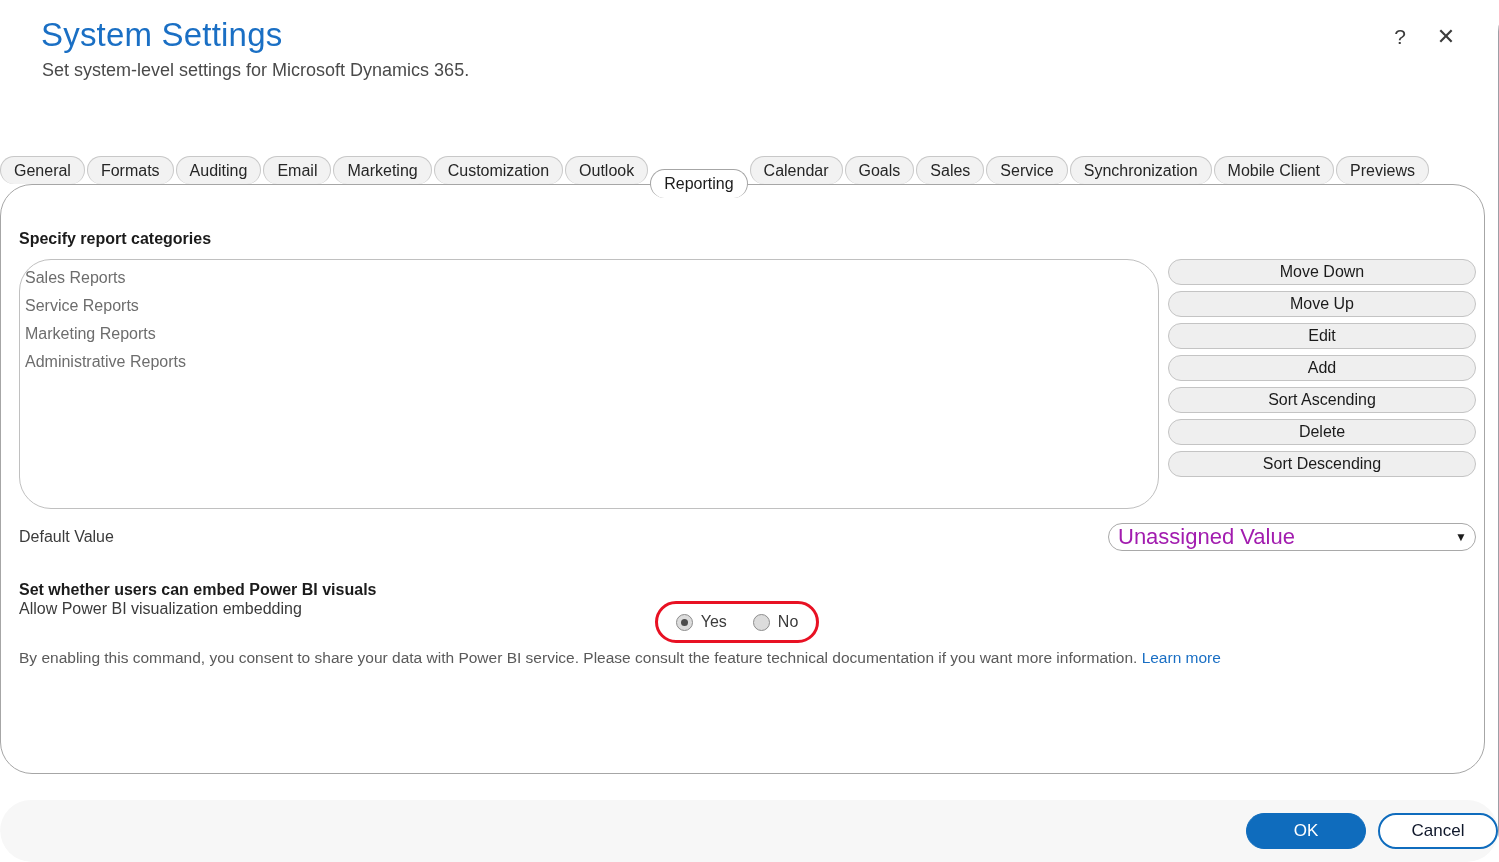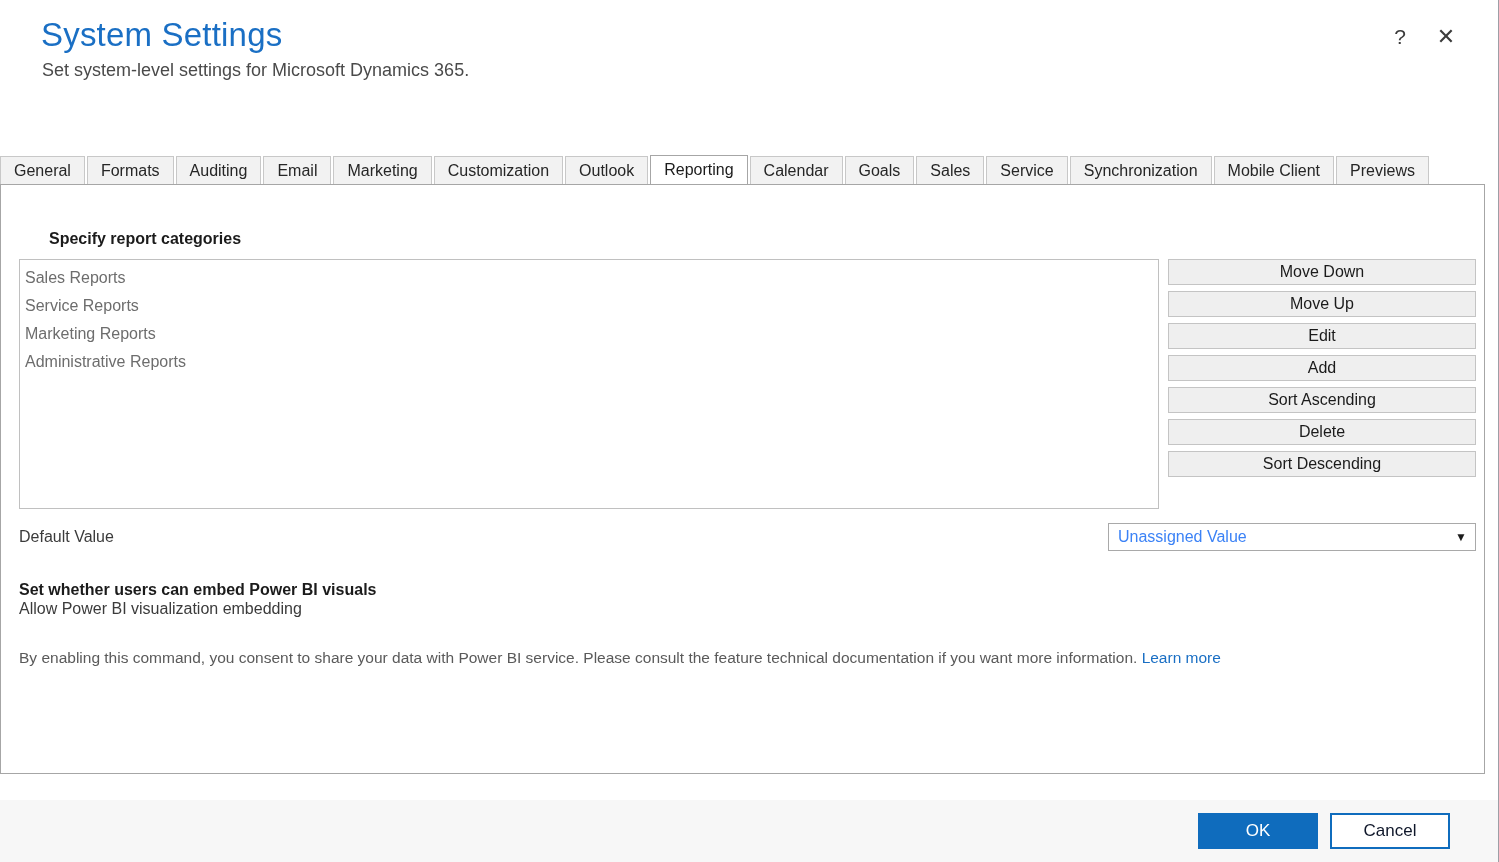--- a/index.html
+++ b/index.html
@@ -1,15 +1,15 @@
 <!DOCTYPE html>
 <html><head>
 <meta charset="utf-8">
 <style>
-  * { box-sizing: border-box; }
+  * { box-sizing: border-box; border-radius: 32px; }
   html, body {
     margin: 0; padding: 0;
     width: 1499px; height: 862px;
     background: #ffffff;
     font-family: "Liberation Sans", sans-serif;
     overflow: hidden;
   }
   .window {
     position: relative;
     width: 1499px;
@@ -67,21 +67,21 @@
   }
   .icon-help { font-size: 21px; }
   .icon-close { font-size: 22px; font-weight: 300; }
 
   
   .tabstrip {
     position: absolute;
     left: 0; top: 156px;
     width: 1428px; height: 28px;
     display: flex;
-    align-items: flex-end;
+    align-items: center;
   }
   .tab {
     height: 28px;
     background: #f2f2f2;
     border: 1px solid #c8c8c8;
     border-bottom: none;
     margin-right: 2px;
     padding: 0 13px;
     display: flex;
     align-items: center;
@@ -176,22 +176,22 @@
     width: 368px; height: 28px;
     background: #ffffff;
     border: 1px solid #a9a9a9;
     display: flex;
     align-items: center;
     cursor: pointer;
   }
   .dropdown-value {
     flex: 1;
     padding-left: 9px;
-    font-size: 16px;
-    color: #3b82f6;
+    font-size: 22px;
+    color: #a21caf;
     white-space: nowrap;
     overflow: hidden;
   }
   .dropdown-arrow {
     width: 28px;
     text-align: center;
     font-size: 12px;
     color: #1b1b1b;
   }
 
@@ -258,21 +258,20 @@
 
   
   .footer {
     position: absolute;
     left: 0; top: 800px;
     width: 1498px; height: 62px;
     background: #f7f7f7;
     display: flex;
     align-items: center;
     justify-content: flex-end;
-    padding-right: 48px;
     gap: 12px;
   }
   .btn-ok {
     width: 120px; height: 36px;
     background: #0f6cbd;
     border: 1px solid #0f6cbd;
     color: #ffffff;
     font-size: 17px;
     font-family: "Liberation Sans", sans-serif;
     cursor: pointer;
@@ -316,21 +315,21 @@
       <div class="tab">Goals</div>
       <div class="tab">Sales</div>
       <div class="tab">Service</div>
       <div class="tab">Synchronization</div>
       <div class="tab">Mobile Client</div>
       <div class="tab">Previews</div>
     </div>
 
   <div class="panel">
 
-    <div class="section-head" style="left:18px; top:45px;margin-left:30px;">Specify report categories</div>
+    <div class="section-head" style="left:18px; top:45px;">Specify report categories</div>
 
     <div class="listbox" id="listbox">
         <div class="list-item">Sales Reports</div>
         <div class="list-item">Service Reports</div>
         <div class="list-item">Marketing Reports</div>
         <div class="list-item">Administrative Reports</div>
       </div>
 
     <div class="side-buttons" id="sidebuttons">
         <button class="btn-side">Move Down</button>
@@ -346,20 +345,30 @@
 
     <div class="dropdown">
       <span class="dropdown-value">Unassigned Value</span>
       <span class="dropdown-arrow">▼</span>
     </div>
 
     <div class="section-head pbi-head">Set whether users can embed Power BI visuals</div>
 
     <div class="pbi-row-label">Allow Power BI visualization embedding</div>
 
+    <div class="radio-highlight" id="radiogroup">
+        <label class="radio-option">
+          <span class="radio-dot checked"></span>
+          <span class="radio-label">Yes</span>
+        </label>
+        <label class="radio-option">
+          <span class="radio-dot"></span>
+          <span class="radio-label">No</span>
+        </label>
+      </div>
 
     <div class="consent">
       <span>By enabling this command, you consent to share your data with Power BI service. Please consult the feature technical documentation if you want more information. </span><a>Learn more</a>
     </div>
   </div>
 
   <div class="footer">
     <button class="btn-ok">OK</button>
     <button class="btn-cancel">Cancel</button>
   </div>

